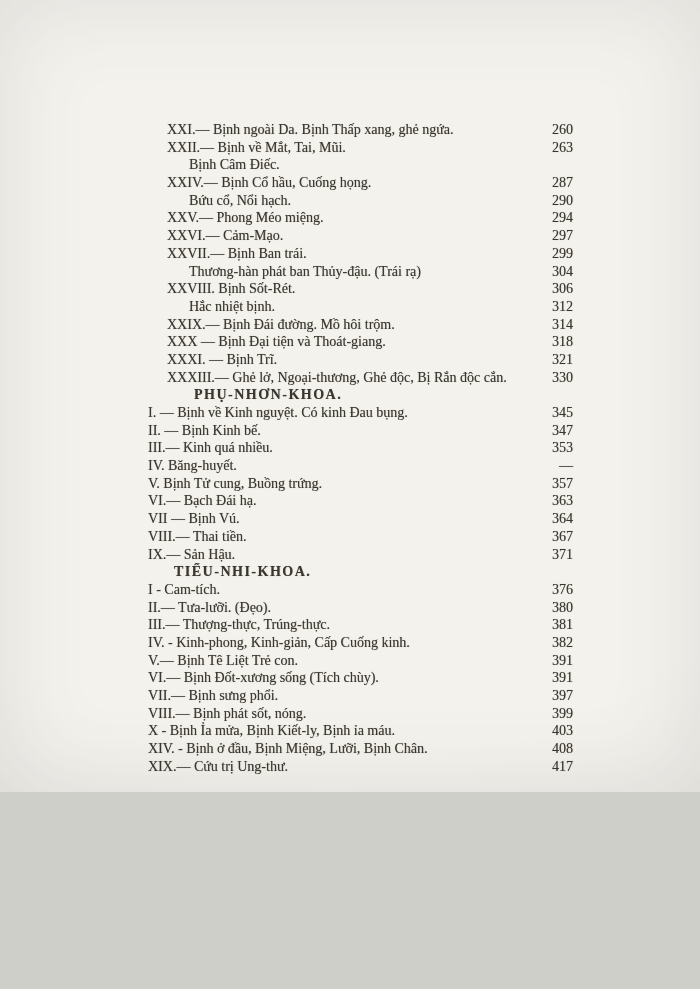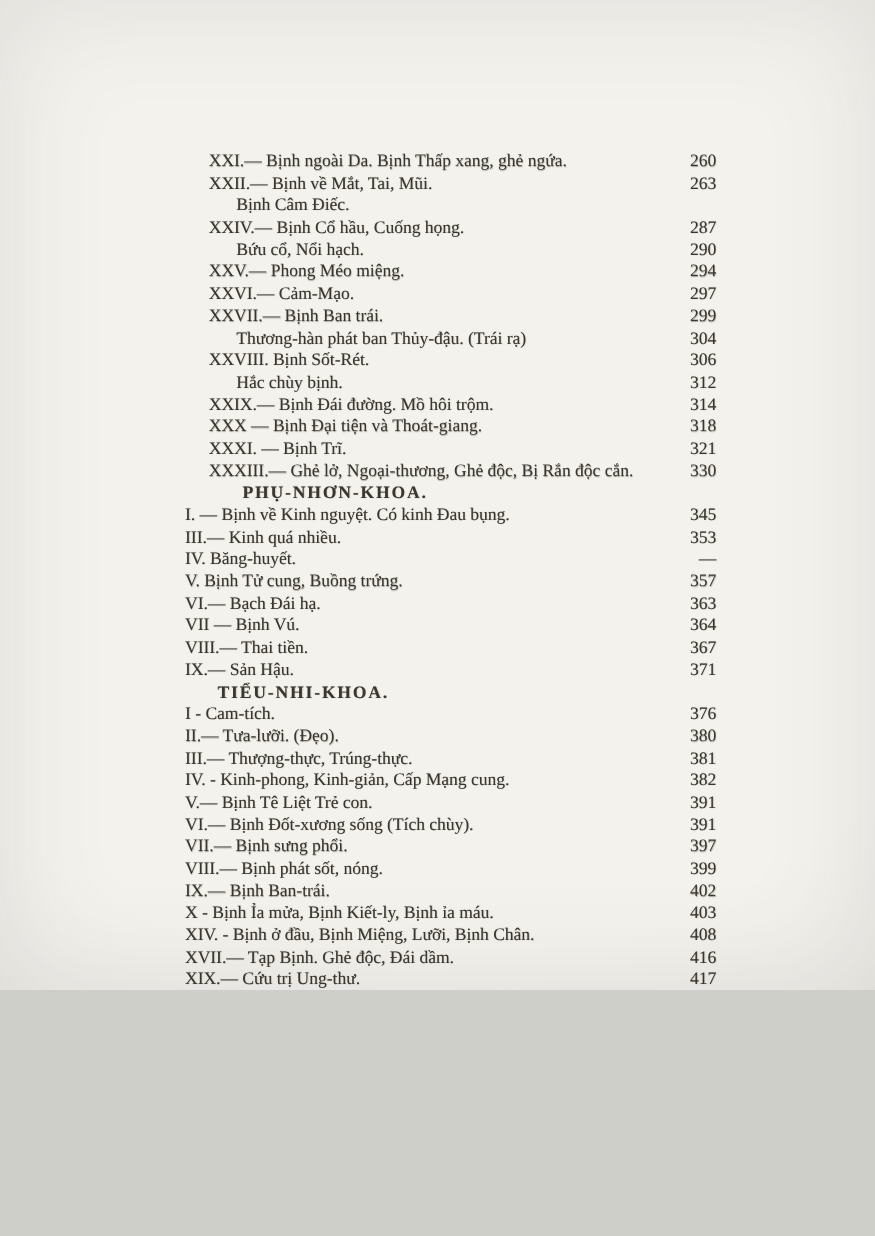--- a/index.html
+++ b/index.html
@@ -100,21 +100,21 @@
       </div>
       <div class="row sub">
         <span class="label">Thương-hàn phát ban Thủy-đậu. (Trái rạ)</span>
         <span class="pg">304</span>
       </div>
       <div class="row e1">
         <span class="label">XXVIII. Bịnh Sốt-Rét.</span>
         <span class="pg">306</span>
       </div>
       <div class="row sub">
-        <span class="label">Hắc chùy bịnh.</span>
+        <span class="label">Hắc nhiệt bịnh.</span>
         <span class="pg">312</span>
       </div>
       <div class="row e1">
         <span class="label">XXIX.— Bịnh Đái đường. Mồ hôi trộm.</span>
         <span class="pg">314</span>
       </div>
       <div class="row e1">
         <span class="label">XXX — Bịnh Đại tiện và Thoát-giang.</span>
         <span class="pg">318</span>
       </div>
@@ -128,20 +128,24 @@
       </div>
       <div class="row sec1">
         <span class="label">PHỤ-NHƠN-KHOA.</span>
         <span class="pg"></span>
       </div>
       <div class="row e2">
         <span class="label">I. — Bịnh về Kinh nguyệt. Có kinh Đau bụng.</span>
         <span class="pg">345</span>
       </div>
       <div class="row e2">
+        <span class="label">II. — Bịnh Kinh bế.</span>
+        <span class="pg">347</span>
+      </div>
+      <div class="row e2">
         <span class="label">III.— Kinh quá nhiều.</span>
         <span class="pg">353</span>
       </div>
       <div class="row e2">
         <span class="label">IV.   Băng-huyết.</span>
         <span class="pg">—</span>
       </div>
       <div class="row e2">
         <span class="label">V.   Bịnh Tử cung, Buồng trứng.</span>
         <span class="pg">357</span>
@@ -172,54 +176,46 @@
       </div>
       <div class="row e2">
         <span class="label">II.— Tưa-lưỡi. (Đẹo).</span>
         <span class="pg">380</span>
       </div>
       <div class="row e2">
         <span class="label">III.— Thượng-thực, Trúng-thực.</span>
         <span class="pg">381</span>
       </div>
       <div class="row e2">
-        <span class="label">IV. - Kinh-phong, Kinh-giản, Cấp Mạng cung.</span>
+        <span class="label">IV. - Kinh-phong, Kinh-giản, Cấp Cuống kinh.</span>
         <span class="pg">382</span>
       </div>
       <div class="row e2">
         <span class="label">V.— Bịnh Tê Liệt Trẻ con.</span>
         <span class="pg">391</span>
       </div>
       <div class="row e2">
         <span class="label">VI.— Bịnh Đốt-xương sống (Tích chùy).</span>
         <span class="pg">391</span>
       </div>
       <div class="row e2">
         <span class="label">VII.— Bịnh sưng phổi.</span>
         <span class="pg">397</span>
       </div>
       <div class="row e2">
         <span class="label">VIII.— Bịnh phát sốt, nóng.</span>
         <span class="pg">399</span>
       </div>
       <div class="row e2">
-        <span class="label">IX.— Bịnh Ban-trái.</span>
-        <span class="pg">402</span>
-      </div>
-      <div class="row e2">
         <span class="label">X - Bịnh Ỉa mửa, Bịnh Kiết-ly, Bịnh ỉa máu.</span>
         <span class="pg">403</span>
       </div>
       <div class="row e2">
         <span class="label">XIV. - Bịnh ở đầu, Bịnh Miệng, Lưỡi, Bịnh Chân.</span>
         <span class="pg">408</span>
-      </div>
-      <div class="row e2">
-        <span class="label">XVII.— Tạp Bịnh. Ghẻ độc, Đái dầm.</span>
-        <span class="pg">416</span>
       </div>
       <div class="row e2">
         <span class="label">XIX.— Cứu trị Ung-thư.</span>
         <span class="pg">417</span>
       </div>
       <div class="row chap">
         <span class="label">CHƯƠNG IV.</span>
         <span class="pg">418</span>
       </div>
       <div class="row tail">

